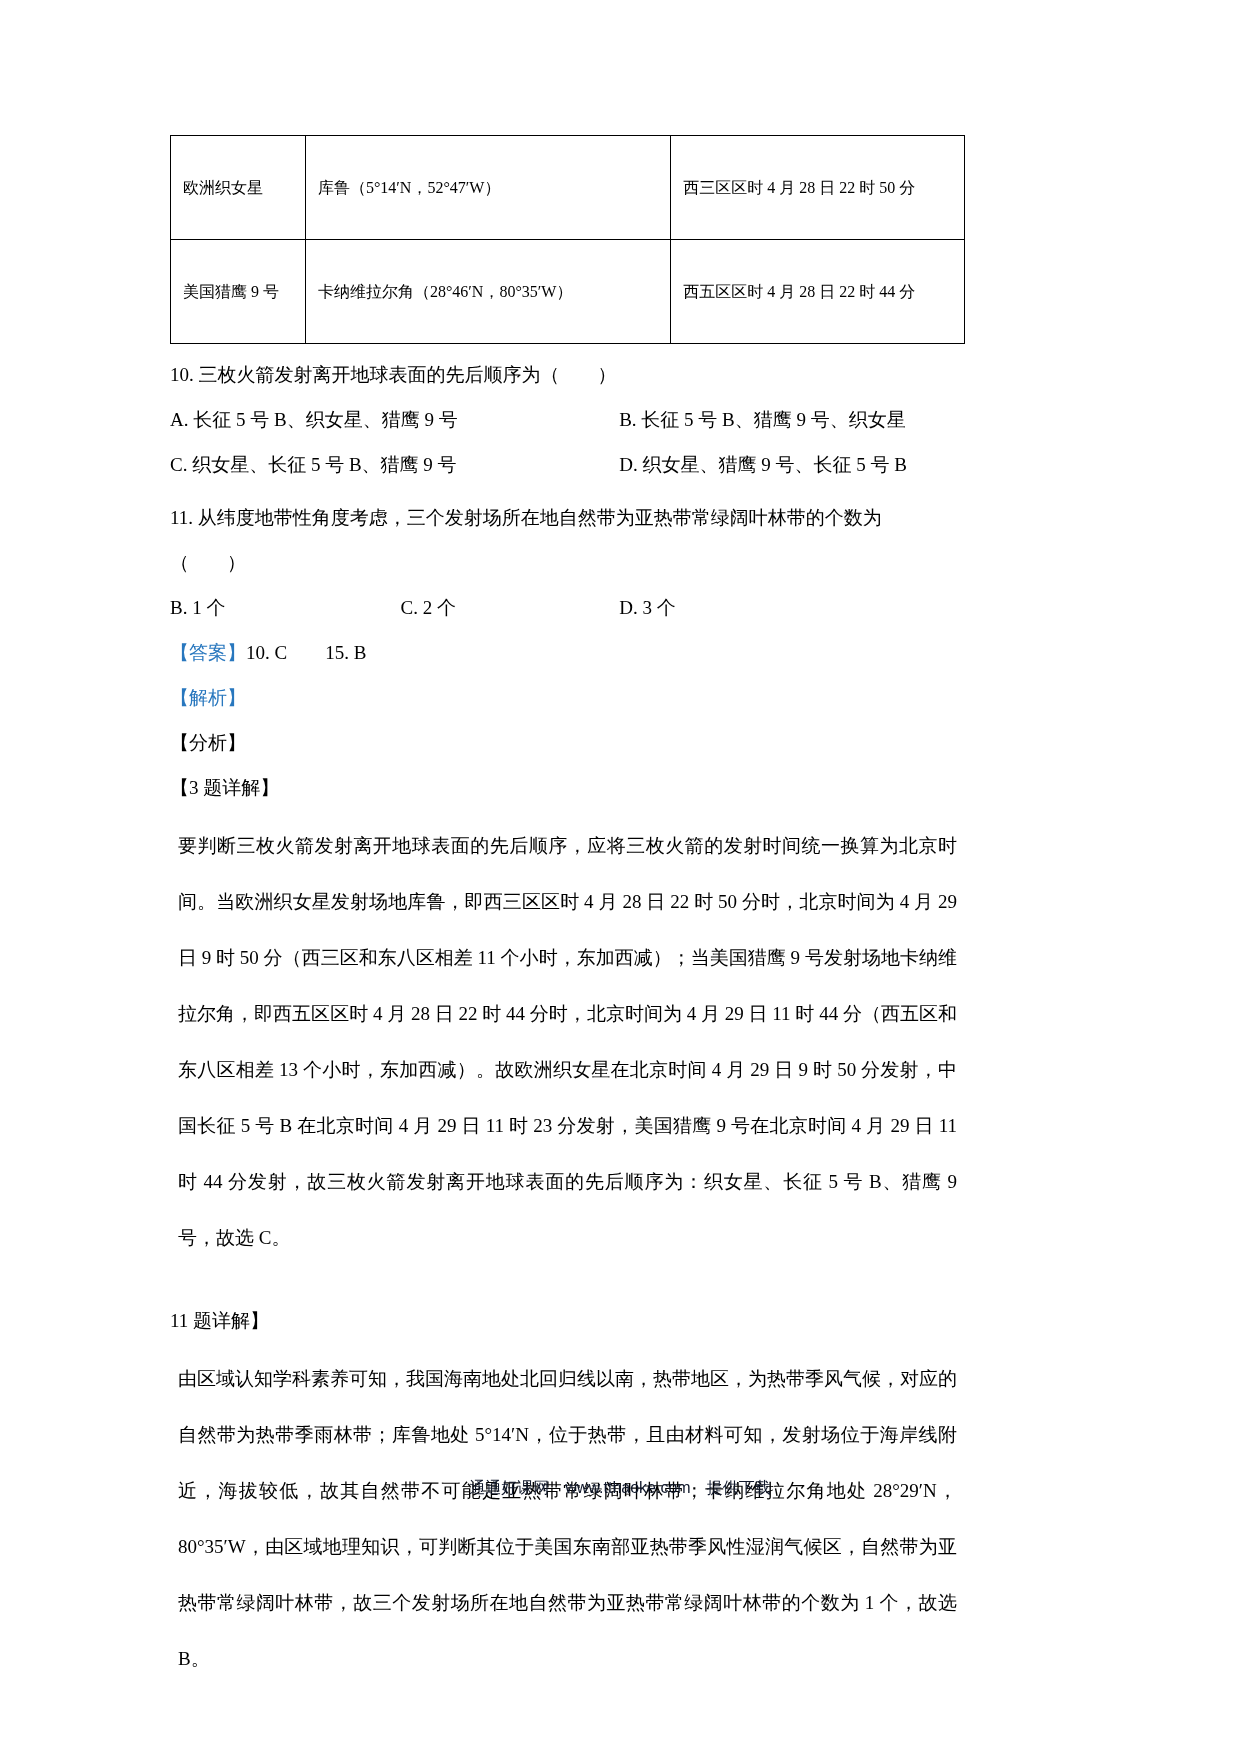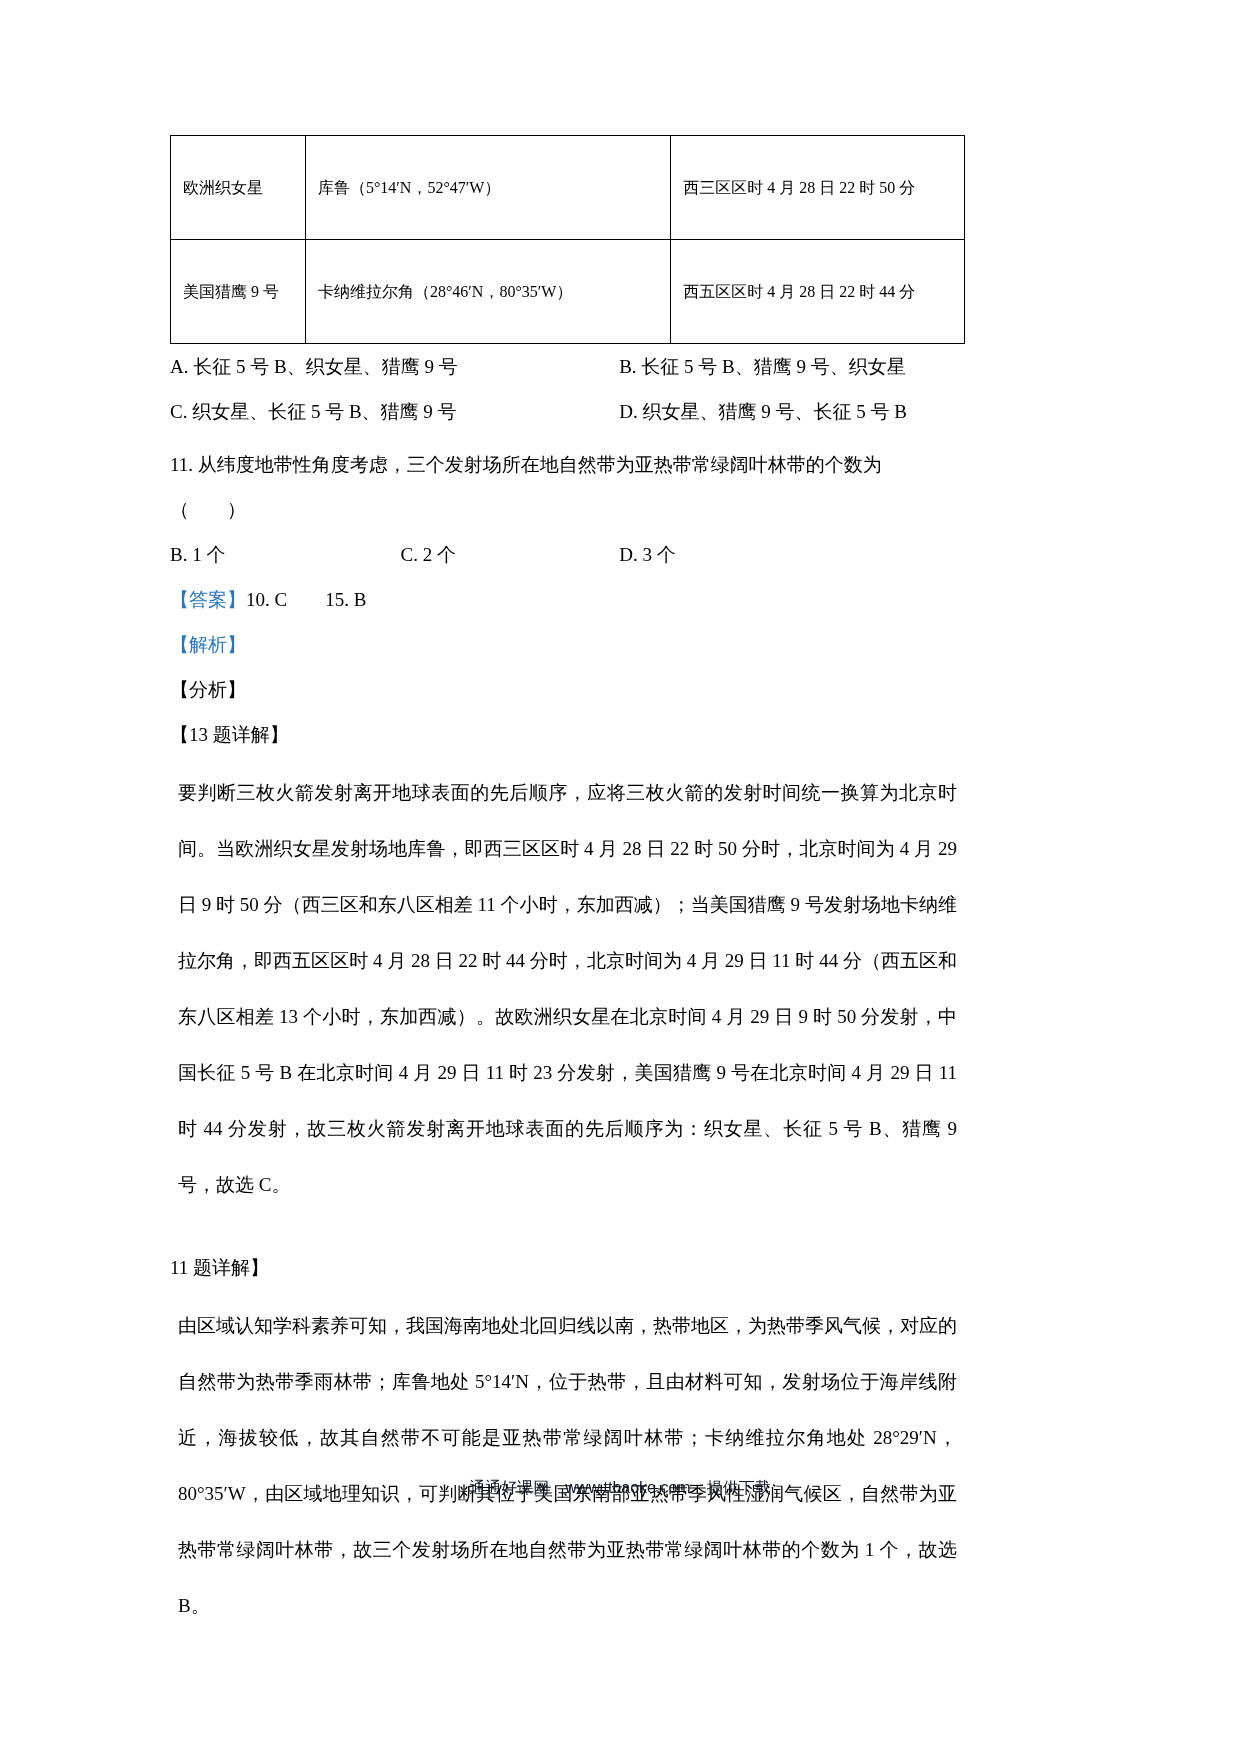--- a/index.html
+++ b/index.html
@@ -85,20 +85,21 @@
         <td>西三区区时 4 月 28 日 22 时 50 分</td>
       </tr>
       <tr>
         <td>美国猎鹰 9 号</td>
         <td>卡纳维拉尔角（28°46′N，80°35′W）</td>
         <td>西五区区时 4 月 28 日 22 时 44 分</td>
       </tr>
     </tbody>
   </table>
 
+  <p class="line stem">10. 三枚火箭发射离开地球表面的先后顺序为（　　）</p>
 
   <div class="opt2">
     <span class="o-left">A. 长征 5 号 B、织女星、猎鹰 9 号</span>
     <span>B. 长征 5 号 B、猎鹰 9 号、织女星</span>
   </div>
   <div class="opt2">
     <span class="o-left">C. 织女星、长征 5 号 B、猎鹰 9 号</span>
     <span>D. 织女星、猎鹰 9 号、长征 5 号 B</span>
   </div>
 
@@ -110,21 +111,21 @@
     <span>C. 2 个</span>
     <span>D. 3 个</span>
   </div>
 
   <p class="line"><span class="blue">【答案】</span><span>10. C　　15. B</span></p>
 
   <p class="line blue">【解析】</p>
 
   <p class="line">【分析】</p>
 
-  <p class="line">【13 题详解】</p>
+  <p class="line">【3 题详解】</p>
   <p class="para">要判断三枚火箭发射离开地球表面的先后顺序，应将三枚火箭的发射时间统一换算为北京时间。当欧洲织女星发射场地库鲁，即西三区区时 4 月 28 日 22 时 50 分时，北京时间为 4 月 29 日 9 时 50 分（西三区和东八区相差 11 个小时，东加西减）；当美国猎鹰 9 号发射场地卡纳维拉尔角，即西五区区时 4 月 28 日 22 时 44 分时，北京时间为 4 月 29 日 11 时 44 分（西五区和东八区相差 13 个小时，东加西减）。故欧洲织女星在北京时间 4 月 29 日 9 时 50 分发射，中国长征 5 号 B 在北京时间 4 月 29 日 11 时 23 分发射，美国猎鹰 9 号在北京时间 4 月 29 日 11 时 44 分发射，故三枚火箭发射离开地球表面的先后顺序为：织女星、长征 5 号 B、猎鹰 9 号，故选 C。</p>
 
   <p class="line gap-top">11 题详解】</p>
   <p class="para">由区域认知学科素养可知，我国海南地处北回归线以南，热带地区，为热带季风气候，对应的自然带为热带季雨林带；库鲁地处 5°14′N，位于热带，且由材料可知，发射场位于海岸线附近，海拔较低，故其自然带不可能是亚热带常绿阔叶林带；卡纳维拉尔角地处 28°29′N，80°35′W，由区域地理知识，可判断其位于美国东南部亚热带季风性湿润气候区，自然带为亚热带常绿阔叶林带，故三个发射场所在地自然带为亚热带常绿阔叶林带的个数为 1 个，故选 B。</p>
 
   <div class="footer">通通好课网　www.tthaoke.com　提供下载</div>
 
 </div>
 
 </body></html>

